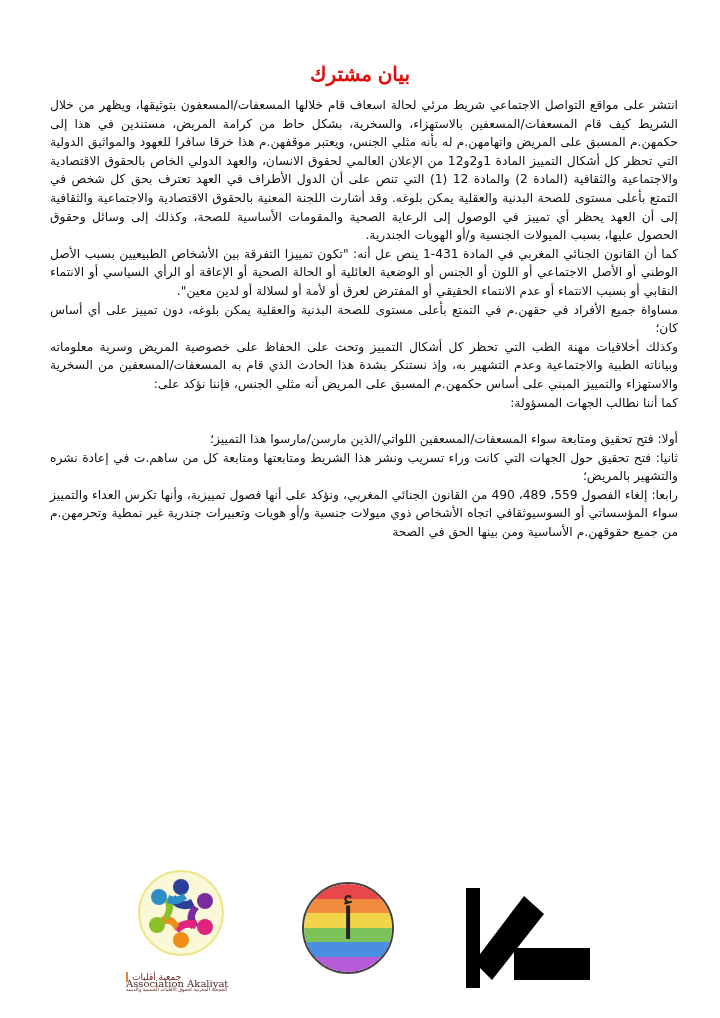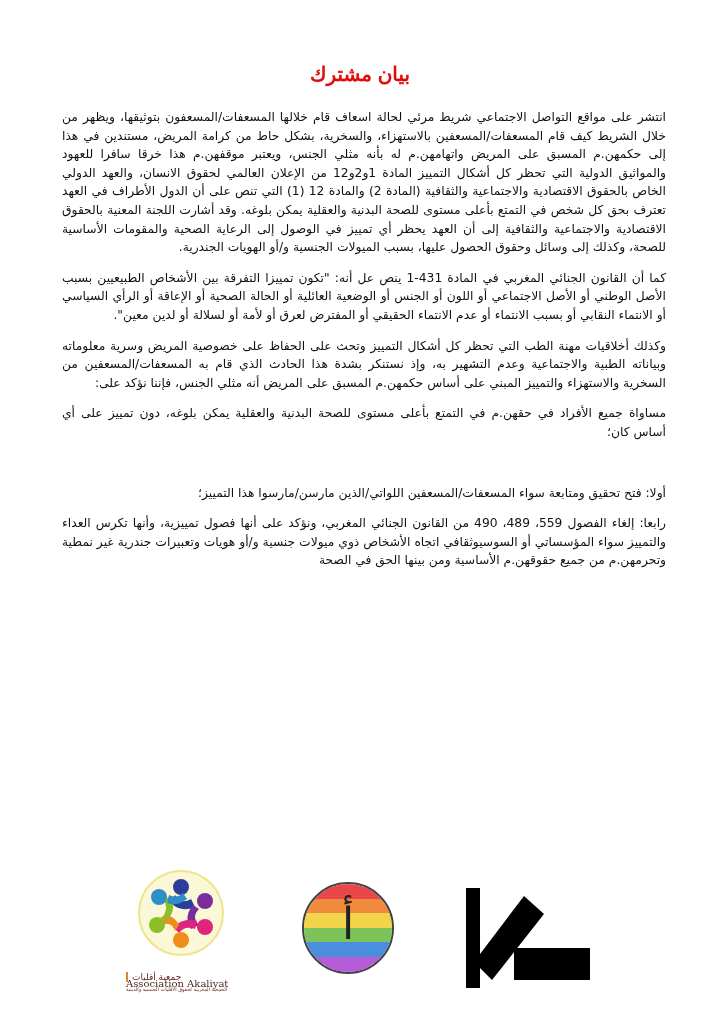--- a/index.html
+++ b/index.html
@@ -1,43 +1,45 @@
 <!DOCTYPE html>
 <html><head>
 <meta charset="utf-8">
 <style>
   html, body { margin: 0; padding: 0; background: #ffffff; }
   body { width: 720px; height: 1018px; position: relative; overflow: hidden; font-family: "DejaVu Sans", "Liberation Sans", sans-serif; color: #111; }
   .title { position: absolute; top: 62px; left: 0; width: 720px; text-align: center; font-family: Liberation Sans, sans-serif; font-weight: bold; font-size: 20px; color: #e10d0d; direction: rtl; }
   .body-text { position: absolute; top: 96px; left: 50px; width: 628px; direction: rtl; text-align: justify; font-family: "DejaVu Sans", sans-serif; font-size: 12.3px; line-height: 18.6px; }
-  .body-text p { margin: 12px; }
+  .body-text p { margin: 0; }
   .body-text .gap { height: 18px; }
   .logos { position: absolute; top: 848px; left: 0; width: 720px; height: 170px; }
   .logo-akaliyat { position: absolute; left: 118px; top: 0; width: 120px; height: 170px; }
   .logo-akaliyat .ring { position: absolute; left: 20px; top: 22px; width: 82px; height: 82px; border-radius: 50%; background: #fbf8d8; border: 2px solid #eee58a; }
   .logo-akaliyat .org-ar { position: absolute; left: 8px; top: 124px; font-size: 9px; color: #6b2a20; direction: rtl; border-left: 2px solid #d78a2e; padding-left: 4px; }
   .logo-akaliyat .org-sub { position: absolute; left: 8px; top: 138px; font-size: 5px; color: #6b2a20; white-space: nowrap; }
   .logo-akaliyat .org-en { position: absolute; left: 8px; top: 130px; font-family: "DejaVu Serif", serif; font-size: 10px; color: #4a2a20; white-space: nowrap; }
   .logo-rainbow { position: absolute; left: 302px; top: 34px; width: 88px; height: 88px; border-radius: 50%; border: 2px solid #444; overflow: hidden; }
   .logo-rainbow .stripe { height: 16.6%; }
   .logo-rainbow .letter { position: absolute; left: 0; top: 14px; width: 100%; text-align: center; font-size: 44px; color: #222; font-family: "DejaVu Serif", serif; }
   .logo-k { position: absolute; left: 466px; top: 40px; width: 140px; height: 100px; }
 </style>
 </head>
 <body>
 
 <div class="title">بيان مشترك</div>
 
 <div class="body-text">
   <p>انتشر على مواقع التواصل الاجتماعي شريط مرئي لحالة اسعاف قام خلالها المسعفات/المسعفون بتوثيقها، ويظهر من خلال الشريط كيف قام المسعفات/المسعفين بالاستهزاء، والسخرية، بشكل حاط من كرامة المريض، مستندين في هذا إلى حكمهن.م المسبق على المريض واتهامهن.م له بأنه مثلي الجنس، ويعتبر موقفهن.م هذا خرقا سافرا للعهود والمواثيق الدولية التي تحظر كل أشكال التمييز المادة 1و2و12 من الإعلان العالمي لحقوق الانسان، والعهد الدولي الخاص بالحقوق الاقتصادية والاجتماعية والثقافية (المادة 2) والمادة 12 (1) التي تنص على أن الدول الأطراف في العهد تعترف بحق كل شخص في التمتع بأعلى مستوى للصحة البدنية والعقلية يمكن بلوغه. وقد أشارت اللجنة المعنية بالحقوق الاقتصادية والاجتماعية والثقافية إلى أن العهد يحظر أي تمييز في الوصول إلى الرعاية الصحية والمقومات الأساسية للصحة، وكذلك إلى وسائل وحقوق الحصول عليها، بسبب الميولات الجنسية و/أو الهويات الجندرية.</p>
   <p>كما أن القانون الجنائي المغربي في المادة 431-1 ينص عل أنه: "تكون تمييزا التفرقة بين الأشخاص الطبيعيين بسبب الأصل الوطني أو الأصل الاجتماعي أو اللون أو الجنس أو الوضعية العائلية أو الحالة الصحية أو الإعاقة أو الرأي السياسي أو الانتماء النقابي أو بسبب الانتماء أو عدم الانتماء الحقيقي أو المفترض لعرق أو لأمة أو لسلالة أو لدين معين".</p>
+  <p>مساواة جميع الأفراد في حقهن.م في التمتع بأعلى مستوى للصحة البدنية والعقلية يمكن بلوغه، دون تمييز على أي أساس كان؛</p>
   <p>وكذلك أخلاقيات مهنة الطب التي تحظر كل أشكال التمييز وتحث على الحفاظ على خصوصية المريض وسرية معلوماته وبياناته الطبية والاجتماعية وعدم التشهير به، وإذ نستنكر بشدة هذا الحادث الذي قام به المسعفات/المسعفين من السخرية والاستهزاء والتمييز المبني على أساس حكمهن.م المسبق على المريض أنه مثلي الجنس، فإننا نؤكد على:</p>
-  <p>مساواة جميع الأفراد في حقهن.م في التمتع بأعلى مستوى للصحة البدنية والعقلية يمكن بلوغه، دون تمييز على أي أساس كان؛</p>
+  <p>كما أننا نطالب الجهات المسؤولة:</p>
   <div class="gap"></div>
   <p>أولا: فتح تحقيق ومتابعة سواء المسعفات/المسعفين اللواتي/الذين مارسن/مارسوا هذا التمييز؛</p>
+  <p>ثانيا: فتح تحقيق حول الجهات التي كانت وراء تسريب ونشر هذا الشريط ومتابعتها ومتابعة كل من ساهم.ت في إعادة نشره والتشهير بالمريض؛</p>
   <p>رابعا: إلغاء الفصول 559، 489، 490 من القانون الجنائي المغربي، ونؤكد على أنها فصول تمييزية، وأنها تكرس العداء والتمييز سواء المؤسساتي أو السوسيوثقافي اتجاه الأشخاص ذوي ميولات جنسية و/أو هويات وتعبيرات جندرية غير نمطية وتحرمهن.م من جميع حقوقهن.م الأساسية ومن بينها الحق في الصحة</p>
 </div>
 
 <div class="logos">
   <div class="logo-akaliyat">
     <div class="ring">
       <svg width="82" height="82" viewBox="0 0 82 82">
         <g transform="translate(41,41)">
           <circle r="8" cx="0" cy="-26" fill="#2b3e9a"></circle>
           <path d="M-6,-18 Q0,-8 10,-14 L14,-6 Q0,0 -10,-10 Z" fill="#2b3e9a"></path>

